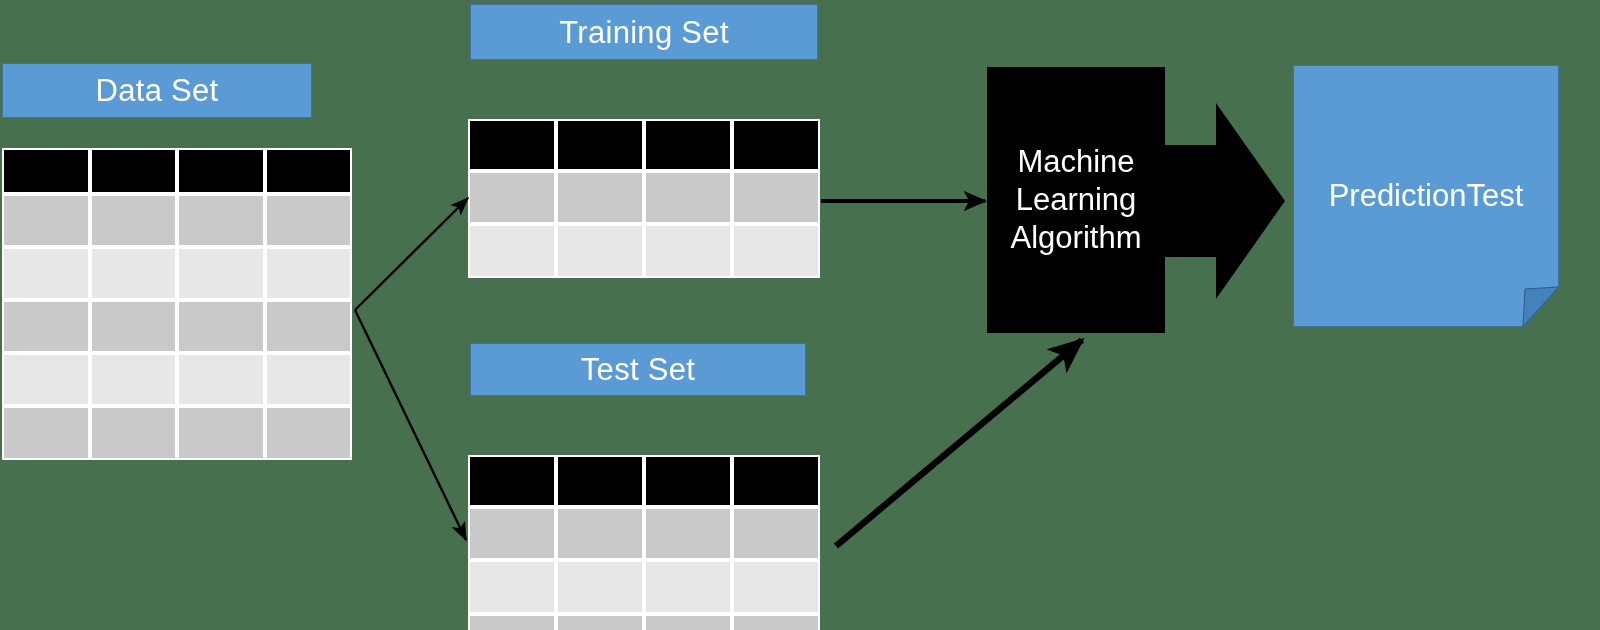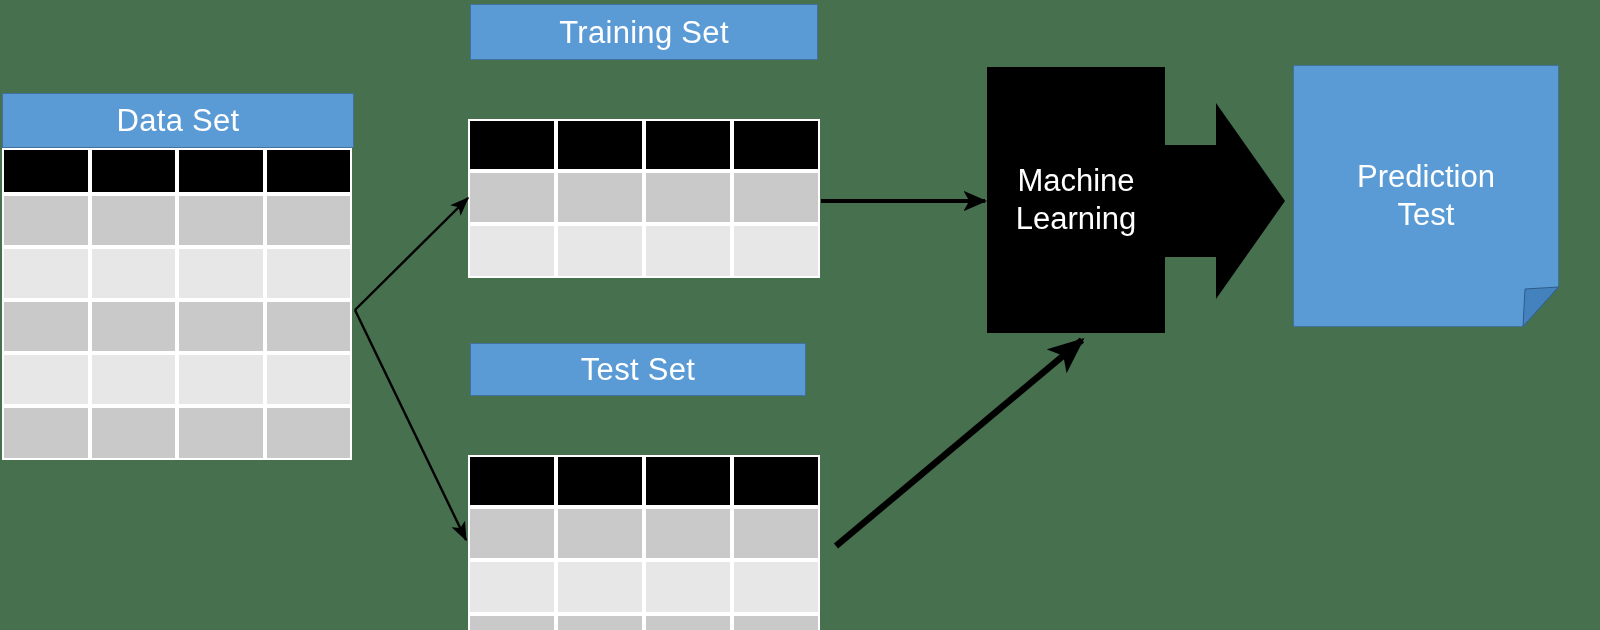--- a/index.html
+++ b/index.html
@@ -68,21 +68,21 @@
   }
 
   
   .foldbox {
     position: absolute;
   }
   .foldbox .label {
     position: absolute;
     inset: 0;
     display: flex;
-    flex-direction: column;
+    flex-direction: row;
     align-items: center;
     justify-content: center;
     color: #ffffff;
     font-size: 31px;
     line-height: 1.22;
     text-align: center;
     pointer-events: none;
   }
 
   
@@ -92,21 +92,21 @@
     width: 1600px;
     height: 630px;
     pointer-events: none;
   }
 </style>
 </head>
 <body>
 
 <div id="canvas">
 
-  <div class="banner" style="left:2px; top:63px; width:352px; height:55px;margin-top:30px;">
+  <div class="banner" style="left:2px; top:63px; width:310px; height:55px;">
     <span>Data Set</span>
   </div>
 
   <div class="dtable" style="left:2px; top:148px; width:350px; height:312px;">
     <div class="drow r-head" style="height:46px;">
       <div class="dcell"></div>
       <div class="dcell"></div>
       <div class="dcell"></div>
       <div class="dcell"></div>
     </div>
@@ -194,20 +194,21 @@
       <div class="dcell"></div>
       <div class="dcell"></div>
       <div class="dcell"></div>
       <div class="dcell"></div>
     </div>
   </div>
 
   <div class="mlbox" style="left:987px; top:67px; width:178px; height:266px;">
     <span>Machine</span>
     <span>Learning</span>
+    <span>Algorithm</span>
   </div>
 
   <div class="foldbox" style="left:1293px; top:65px; width:266px; height:262px;">
     <svg width="266" height="262" viewBox="0 0 266 262">
       <path d="M0.5,0.5 L265.5,0.5 L265.5,222 L230,261.5 L0.5,261.5 Z" fill="#5b9bd5" stroke="#41719c" stroke-width="1"></path>
       <path d="M265.5,222 L230,261.5 L232,224 Z" fill="#4382bd" stroke="#2e5c8a" stroke-width="1"></path>
     </svg>
     <div class="label">
       <span>Prediction</span>
       <span>Test</span>

